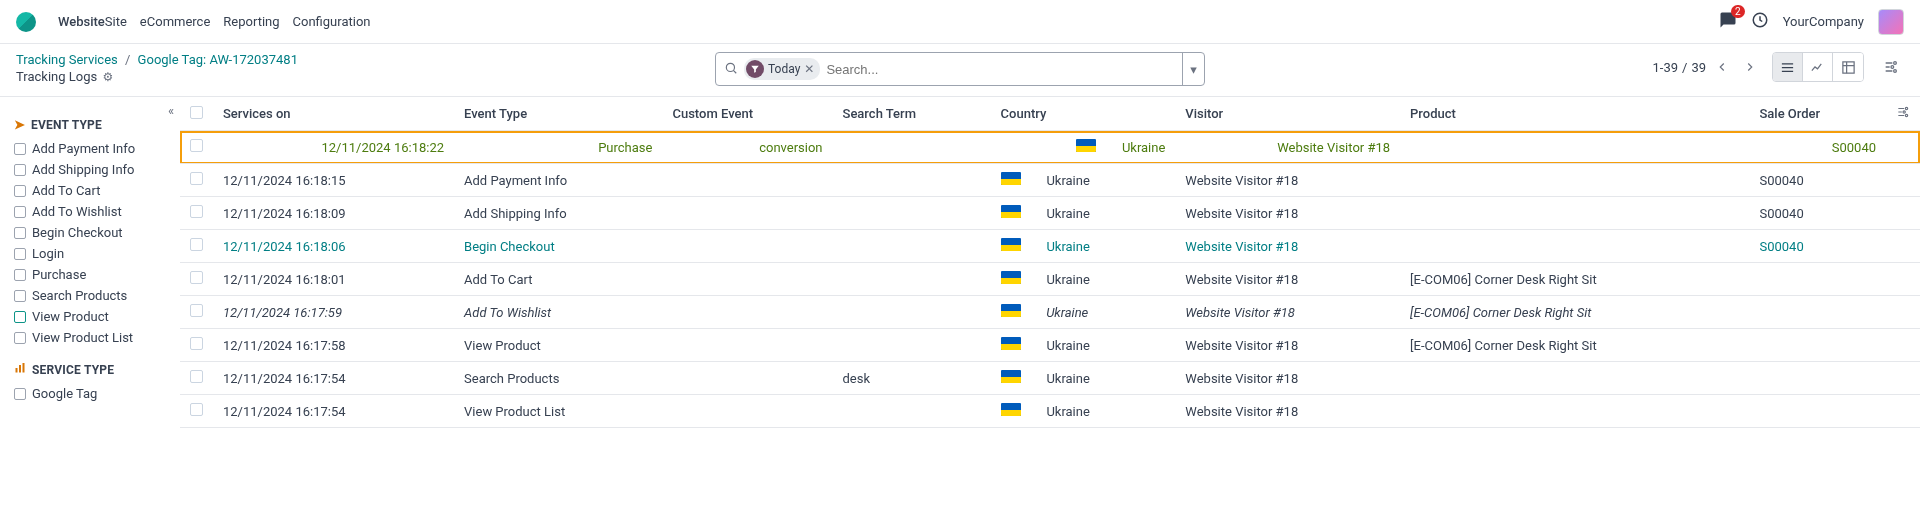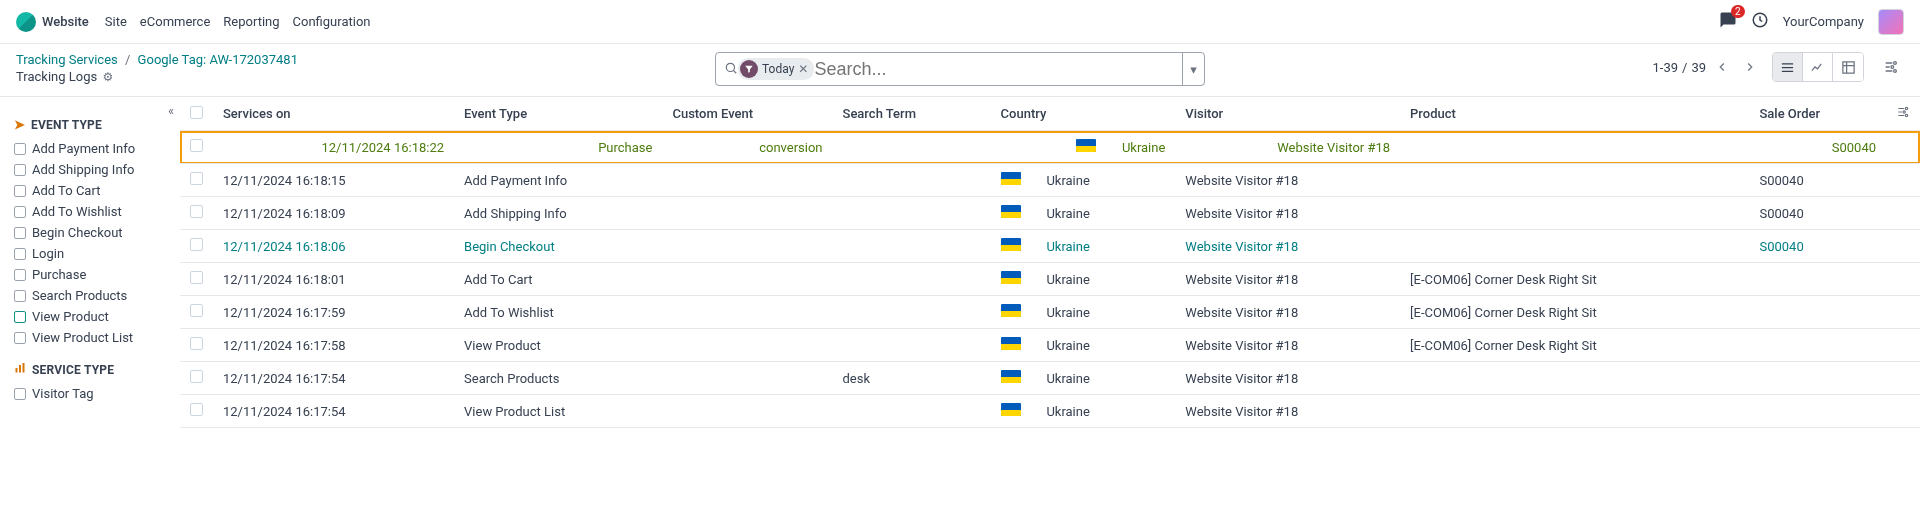--- a/index.html
+++ b/index.html
@@ -1,45 +1,45 @@
 <!DOCTYPE html>
 <html><head>
 <meta charset="utf-8">
 <style>
 * { box-sizing: border-box; margin: 0; padding: 0; }
 body { font-family: -apple-system, BlinkMacSystemFont, "Segoe UI", Roboto, sans-serif; font-size: 13px; color: #374151; background: #fff; }
 
 
 .navbar { display: flex; align-items: center; padding: 6px 16px; border-bottom: 1px solid #e5e7eb; height: 44px; }
-.brand { display: flex; align-items: center; gap: 6px; margin-right: 16px; }
+.brand { display: flex; align-items: center; gap: 22px; }
 .brand-logo { width: 20px; height: 20px; border-radius: 50%; background: linear-gradient(135deg, #14b8a6 50%, #0d9488 50%); }
 .brand-text { font-weight: 500; }
 .nav-menu { display: flex; gap: 13px; }
 .nav-menu span { color: #374151; cursor: pointer; }
 .nav-right { margin-left: auto; display: flex; align-items: center; gap: 14px; }
 .notif { position: relative; }
 .notif-badge { position: absolute; top: -6px; right: -8px; background: #dc2626; color: #fff; font-size: 10px; border-radius: 8px; padding: 0 4px; line-height: 13px; }
 .avatar { width: 26px; height: 26px; border-radius: 4px; background: linear-gradient(135deg,#a78bfa,#f472b6); border:1px solid #d1d5db; }
 
 
 .control-panel { display: flex; align-items: flex-start; padding: 8px 16px 10px; border-bottom: 1px solid #e5e7eb; flex-wrap: nowrap; }
 .cp-left { flex: 1; min-width: 0; }
 .breadcrumb { font-size: 13px; color: #017e84; }
 .breadcrumb a { color: #017e84; text-decoration: none; }
 .breadcrumb .sep { color:#6b7280; margin: 0 4px; }
 .page-title { color: #374151; margin-top: 2px; }
 .page-title .gear { color: #6b7280; margin-left: 2px; font-size:12px;}
 .cp-center { flex: 0 0 auto; display:flex; }
 .search-wrap { display:flex; align-items:center; border:1px solid #9ca3af; border-radius:4px; height:34px; width:490px; }
-.search-inner { flex:1; display:flex; align-items:center; padding:0 8px; }
+.search-inner { flex:1; display:flex; align-items:center; padding:0 8px; gap:6px; }
 .search-icon { color:#6b7280; }
 .facet { display:inline-flex; align-items:center; gap:4px; background:#e9ecef; border-radius:10px; padding:2px 6px 2px 2px; font-size:12px;}
 .facet-icon { background:#714b67; color:#fff; width:18px; height:18px; border-radius:50%; display:inline-flex; align-items:center; justify-content:center; font-size:10px;}
 .facet-x { color:#6b7280; cursor:pointer; }
-.search-input { border:none; outline:none; flex:1; font-size:18px; color:#374151; }
+.search-input { border:none; outline:none; flex:1; font-size:13px; color:#374151; }
 .search-caret { border-left:1px solid #9ca3af; width:22px; height:100%; display:flex; align-items:center; justify-content:center; color:#6b7280; cursor:pointer;}
 .cp-right { flex:1; display:flex; align-items:center; justify-content:flex-end; gap:10px; }
 .pager { display:flex; align-items:center; gap:4px; color:#374151; }
 .pager-btn { width:24px; height:24px; display:inline-flex; align-items:center; justify-content:center; color:#6b7280; cursor:pointer; border-radius:3px;}
 .view-switch { display:flex; border:1px solid #d1d5db; border-radius:4px; overflow:hidden;}
 .view-btn { width:30px; height:28px; display:inline-flex; align-items:center; justify-content:center; color:#6b7280; border-right:1px solid #d1d5db; cursor:pointer; background:#fff;}
 .view-btn:last-child{border-right:none;}
 .view-btn.active { background:#e8eaed; color:#374151; }
 .filter-toggle { width:26px; height:26px; display:inline-flex; align-items:center; justify-content:center; color:#6b7280; cursor:pointer; margin-left:4px;}
 
@@ -59,21 +59,21 @@
 .main { flex:1; overflow-x:auto; }
 table { border-collapse:collapse; width:100%; }
 th, td { text-align:left; padding:8px 10px; border-bottom:1px solid #e5e7eb; font-size:13px; white-space:nowrap; }
 th { color:#374151; font-weight:500; }
 th.check, td.check { width:30px; text-align:center; }
 .chk { width:13px; height:13px; border:1px solid #cbd5e1; border-radius:2px; display:inline-block; }
 th:last-child { width:30px; text-align:center;}
 tr.row-highlight td { color:#4d7c0f;text-align:right; }
 tr.row-highlight { box-shadow: inset 0 0 0 2px #f59e0b; }
 tr.row-link td .lnk, tr.row-link td.created { color:#017e84; }
-tr.row-italic td { }
+tr.row-italic td { font-style:italic; }
 .flag { display:inline-block; width:20px; height:13px; position:relative; background:#005bbb; border-radius:1px; overflow:hidden;}
 .flag::after{content:"";position:absolute;left:0;bottom:0;width:100%;height:50%;background:#ffd500;}
 .country-col { }
 .sale-col { text-align:left; }
 .adj-icon { color:#6b7280; cursor:pointer;}
 </style>
 </head>
 <body>
 
 <div class="navbar">
@@ -240,21 +240,21 @@
             <rect x="3" y="12" width="4" height="9"></rect>
             <rect x="10" y="6" width="4" height="15"></rect>
             <rect x="17" y="2" width="4" height="19"></rect>
           </svg>
       </span>
       <span>SERVICE TYPE</span>
     </div>
     <div id="sb-sec2">
         <div class="sb-item">
           <span class="sb-check"></span>
-          <span>Visitor Tag</span>
+          <span>Google Tag</span>
         </div>
       </div>
   </div>
 
   <div class="main">
     <table>
       <thead>
         <tr>
           <th class="check"><span class="chk"></span></th>
           <th>Services on</th>

